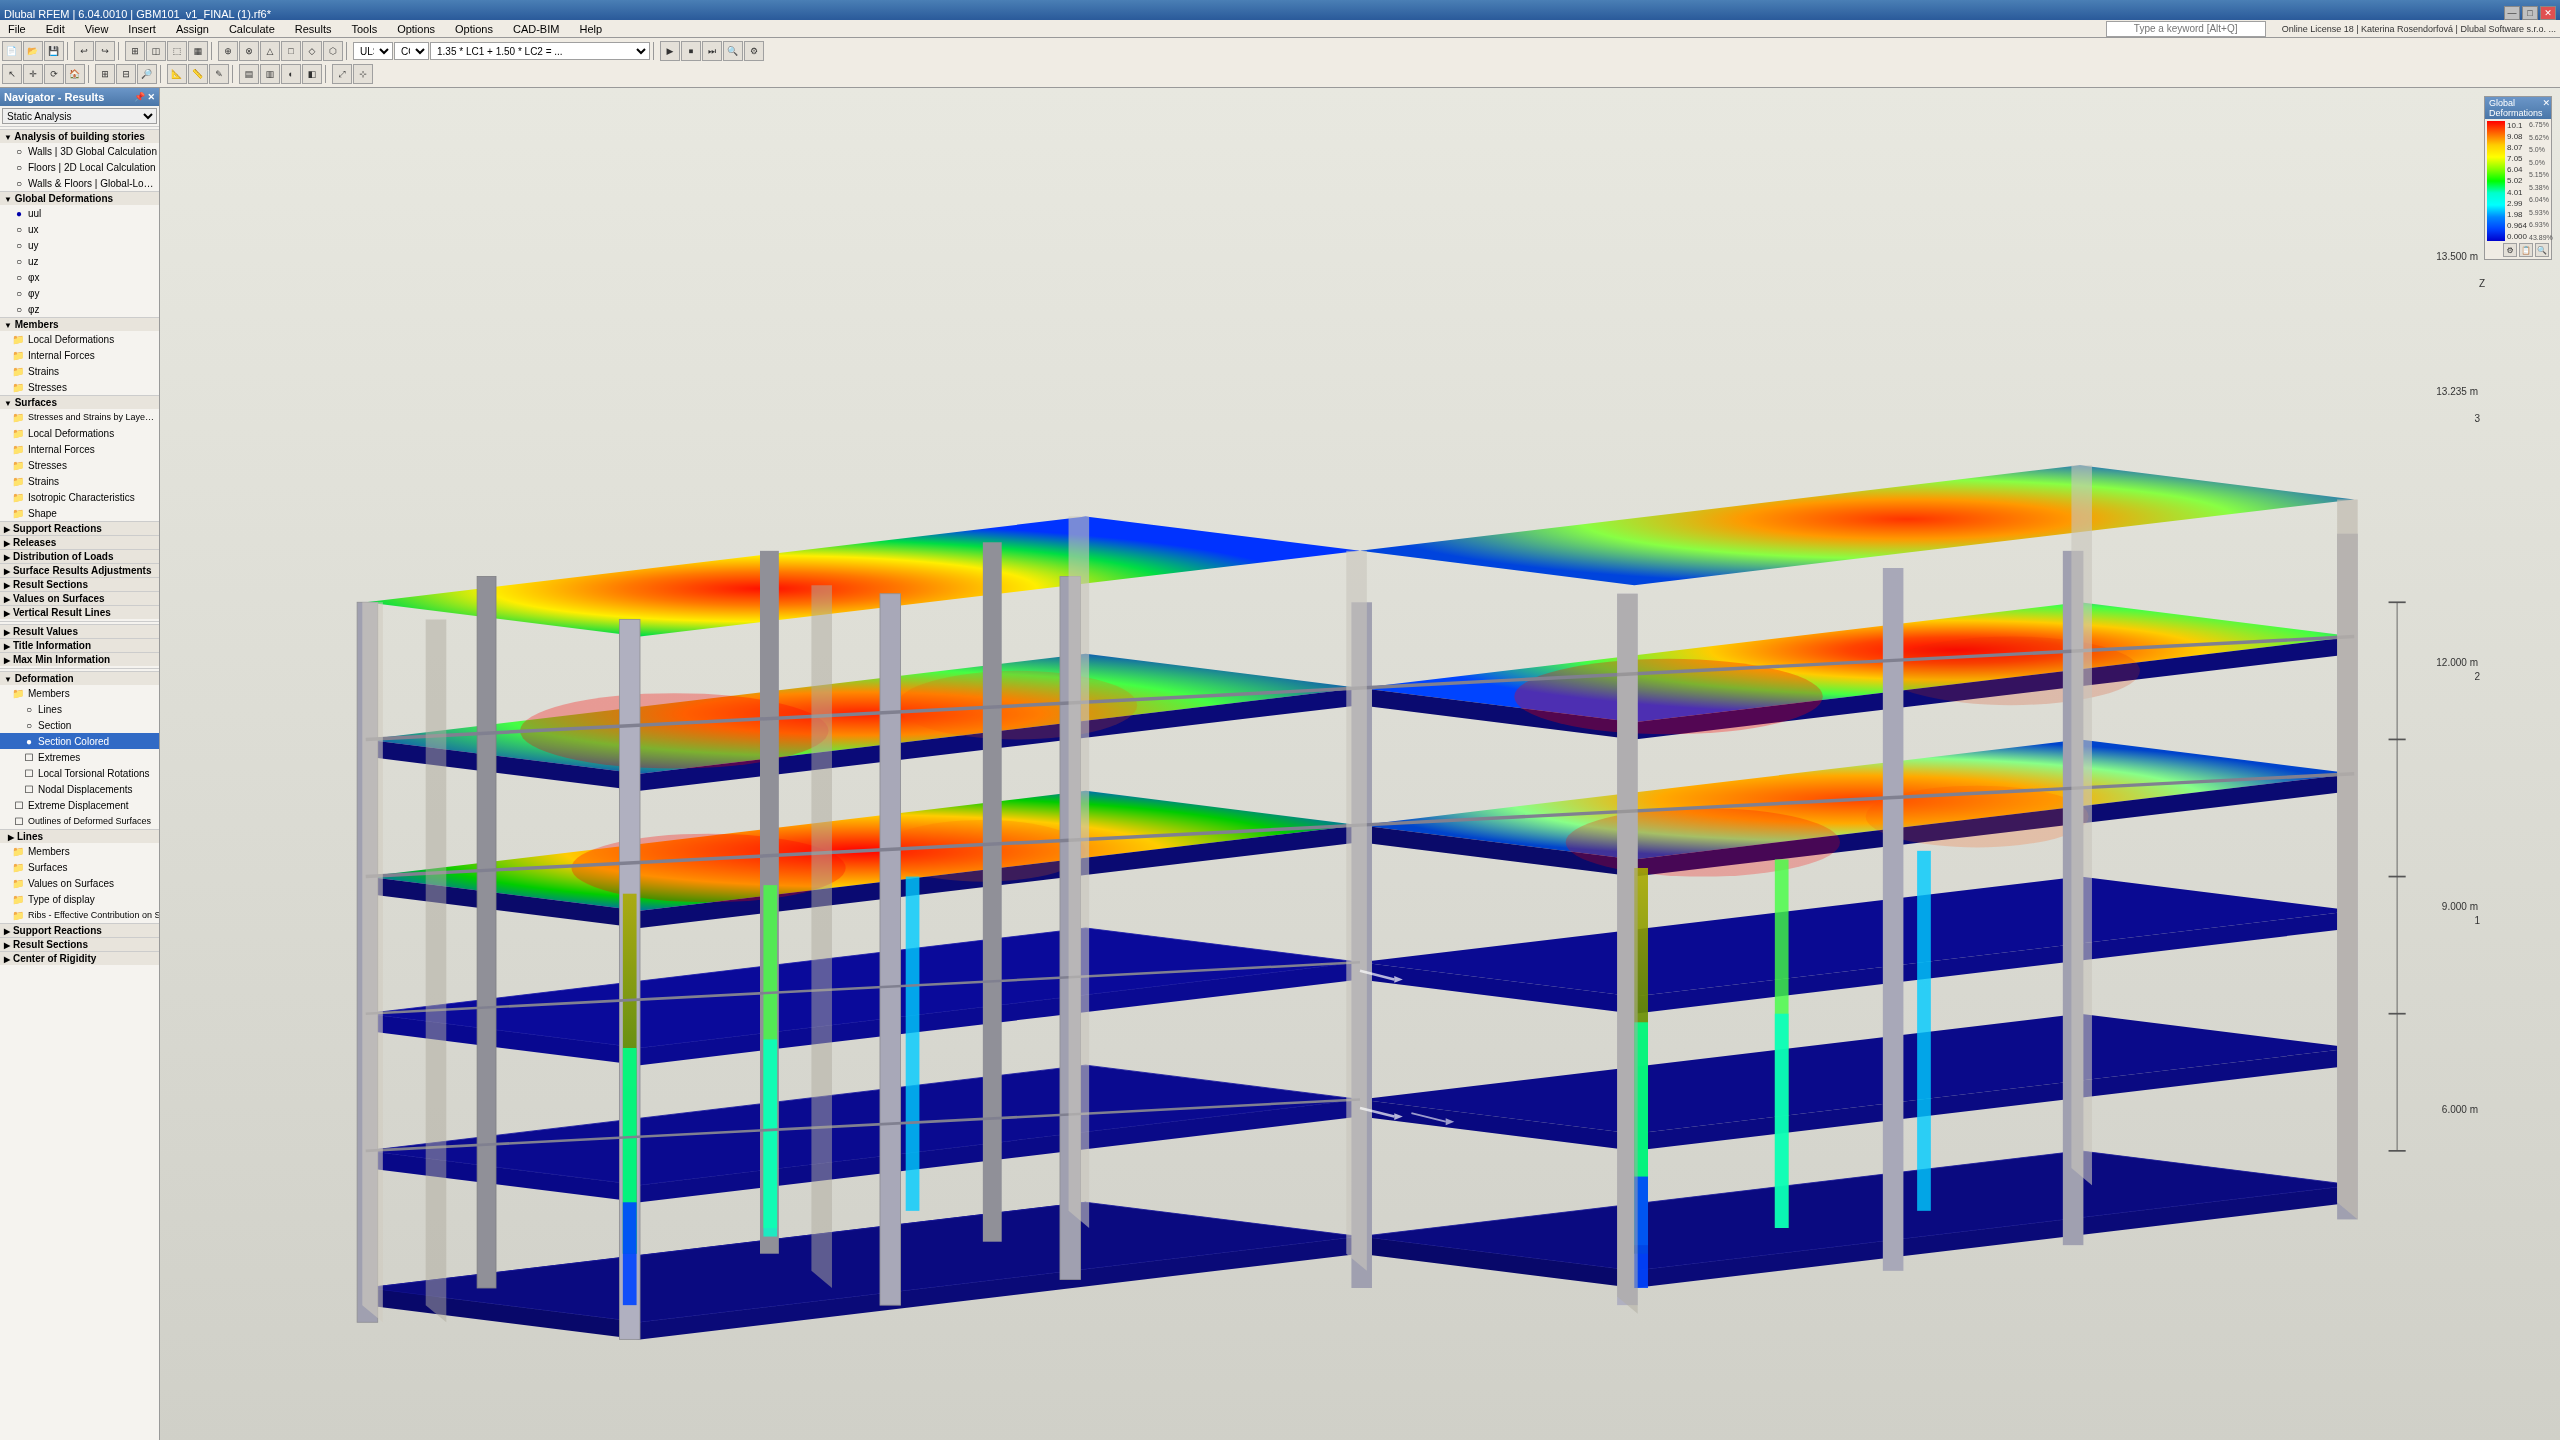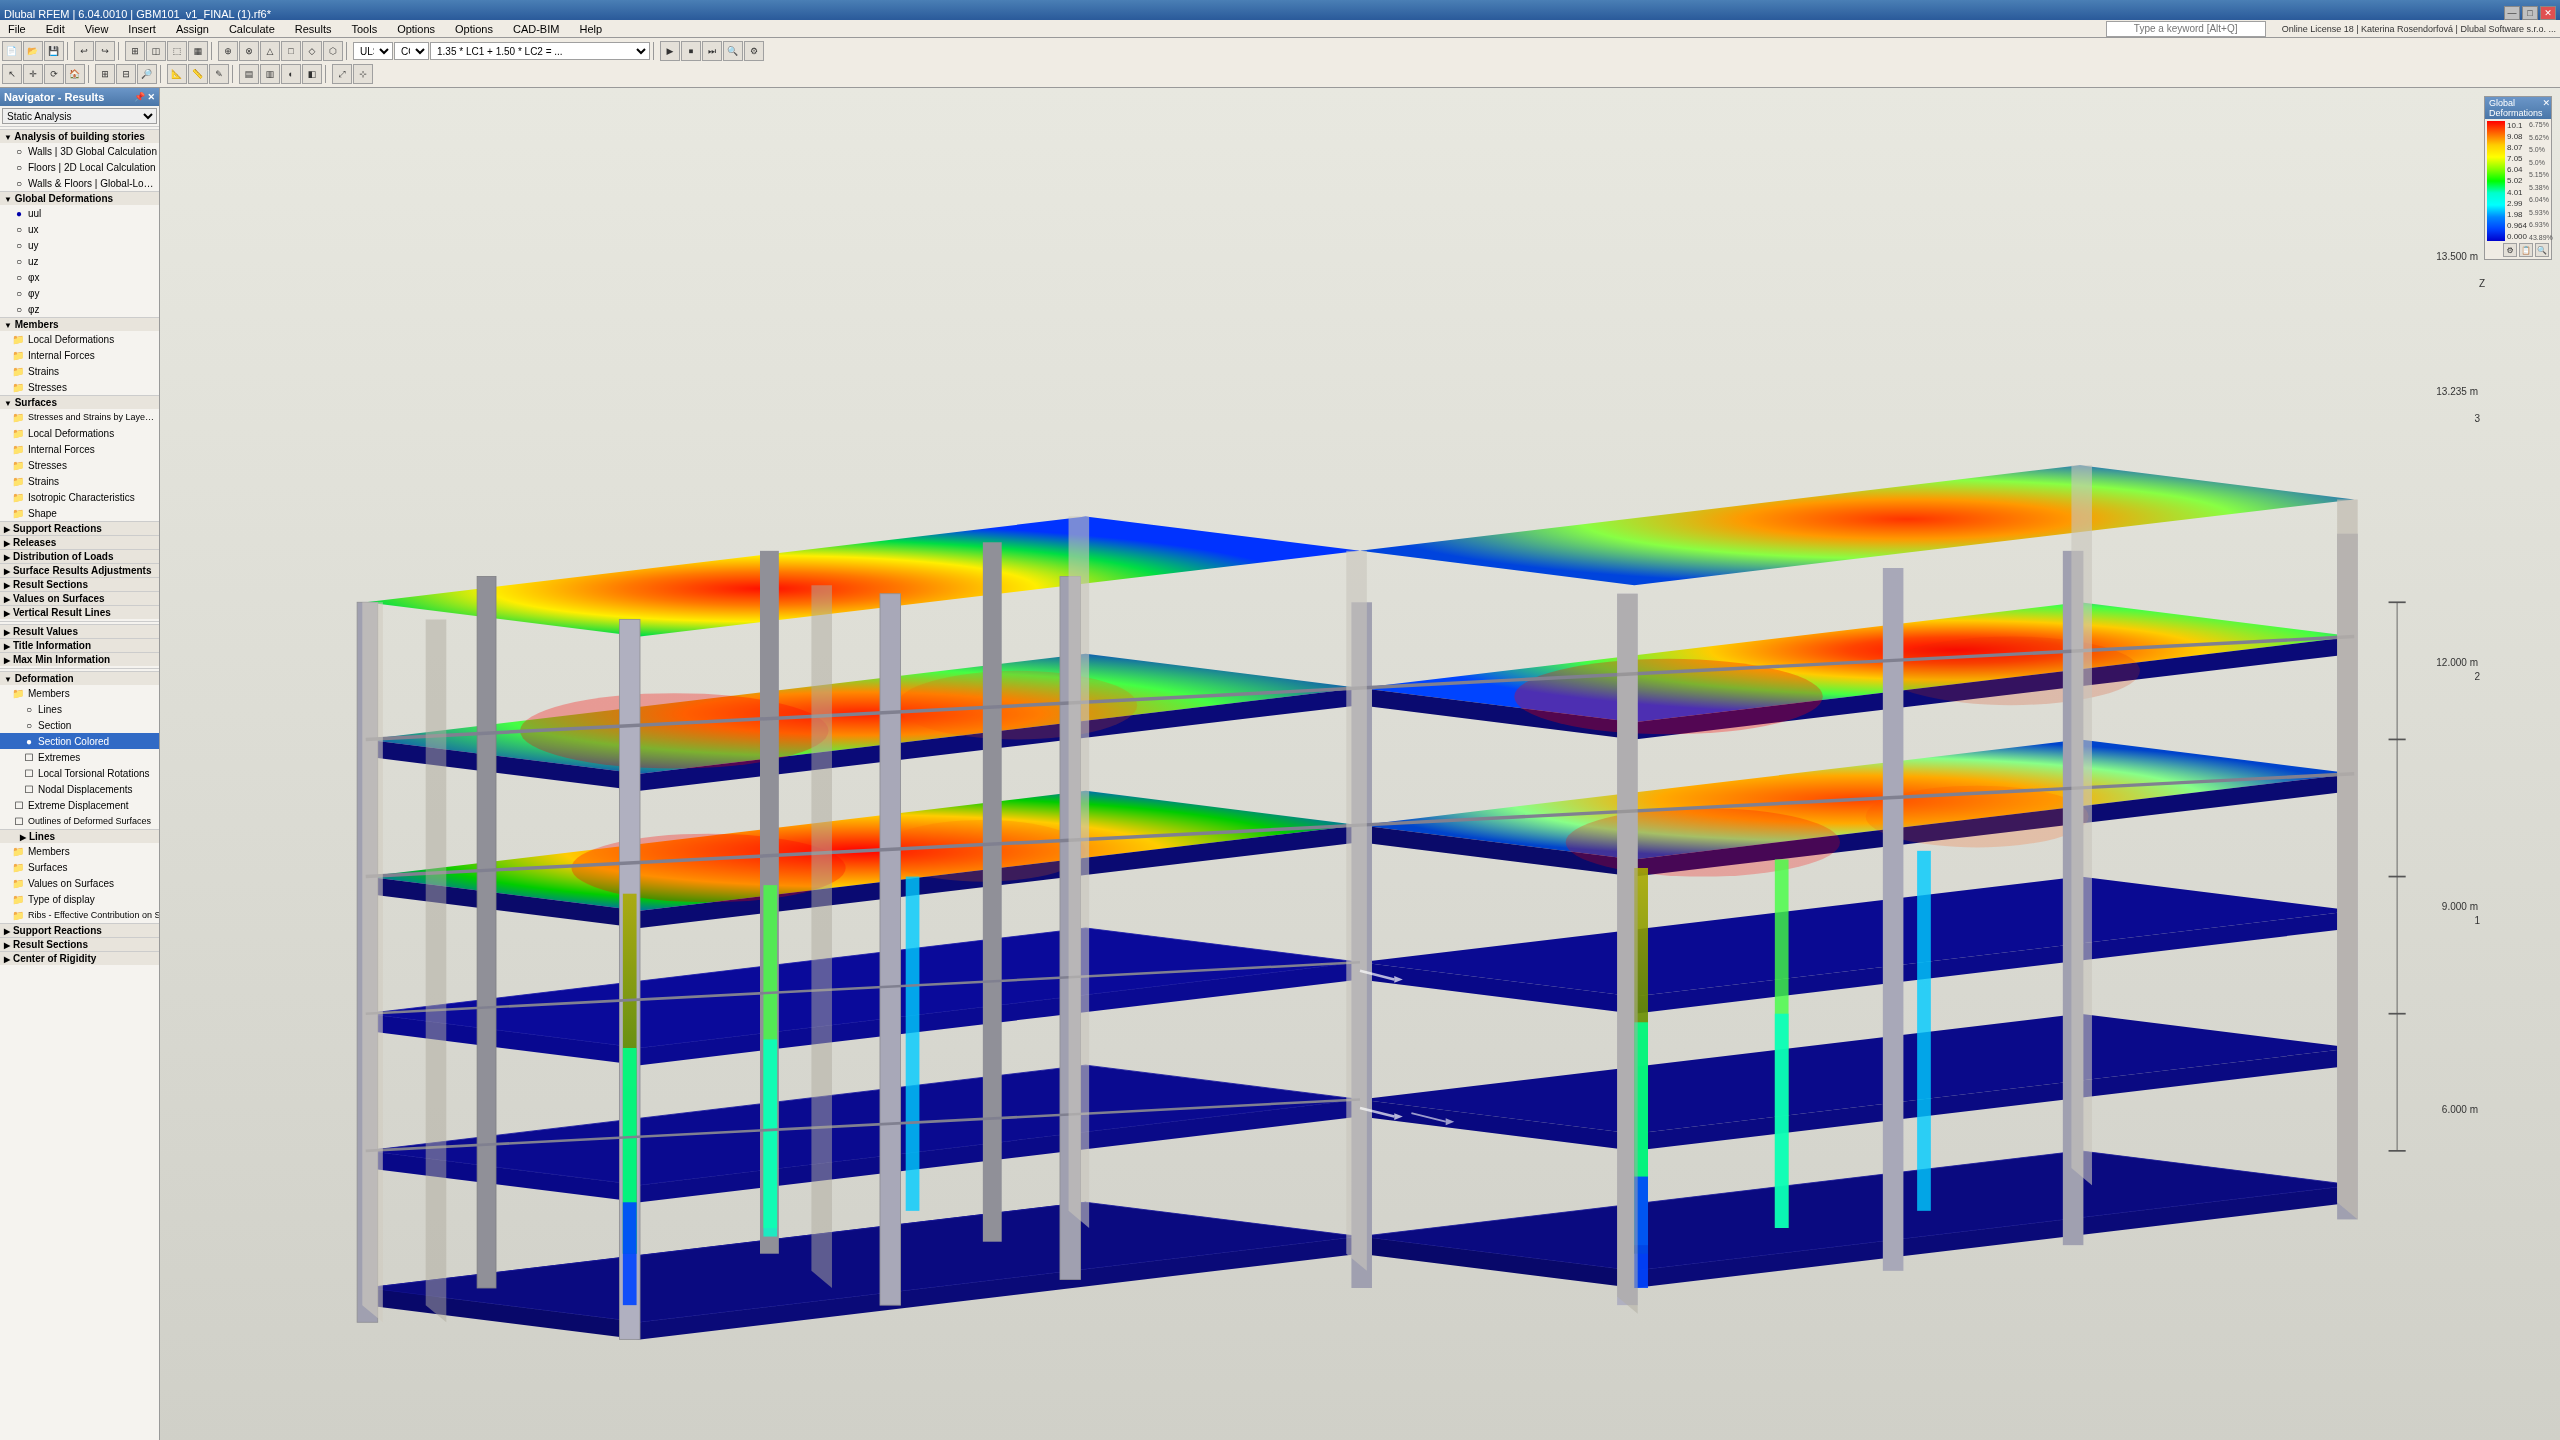--- a/index.html
+++ b/index.html
@@ -522,21 +522,21 @@
       <div class="nav-item">
         <span class="indent"></span>
           <span class="icon">☐</span>
         <span>Extreme Displacement</span>
       </div>
       <div class="nav-item">
         <span class="indent"></span>
           <span class="icon">☐</span>
         <span style="font-size:9px;">Outlines of Deformed Surfaces</span>
       </div>
-      <div class="nav-section-header" style="padding-left:20px;">
+      <div class="nav-section-header" style="padding-left:8px;">
         <span class="triangle">▶</span> Lines
       </div>
       <div class="nav-item">
         <span class="indent"></span>
           <span class="icon" style="color:#e8a800;">📁</span>
         <span>Members</span>
       </div>
       <div class="nav-item">
         <span class="indent"></span>
           <span class="icon" style="color:#e8a800;">📁</span>

